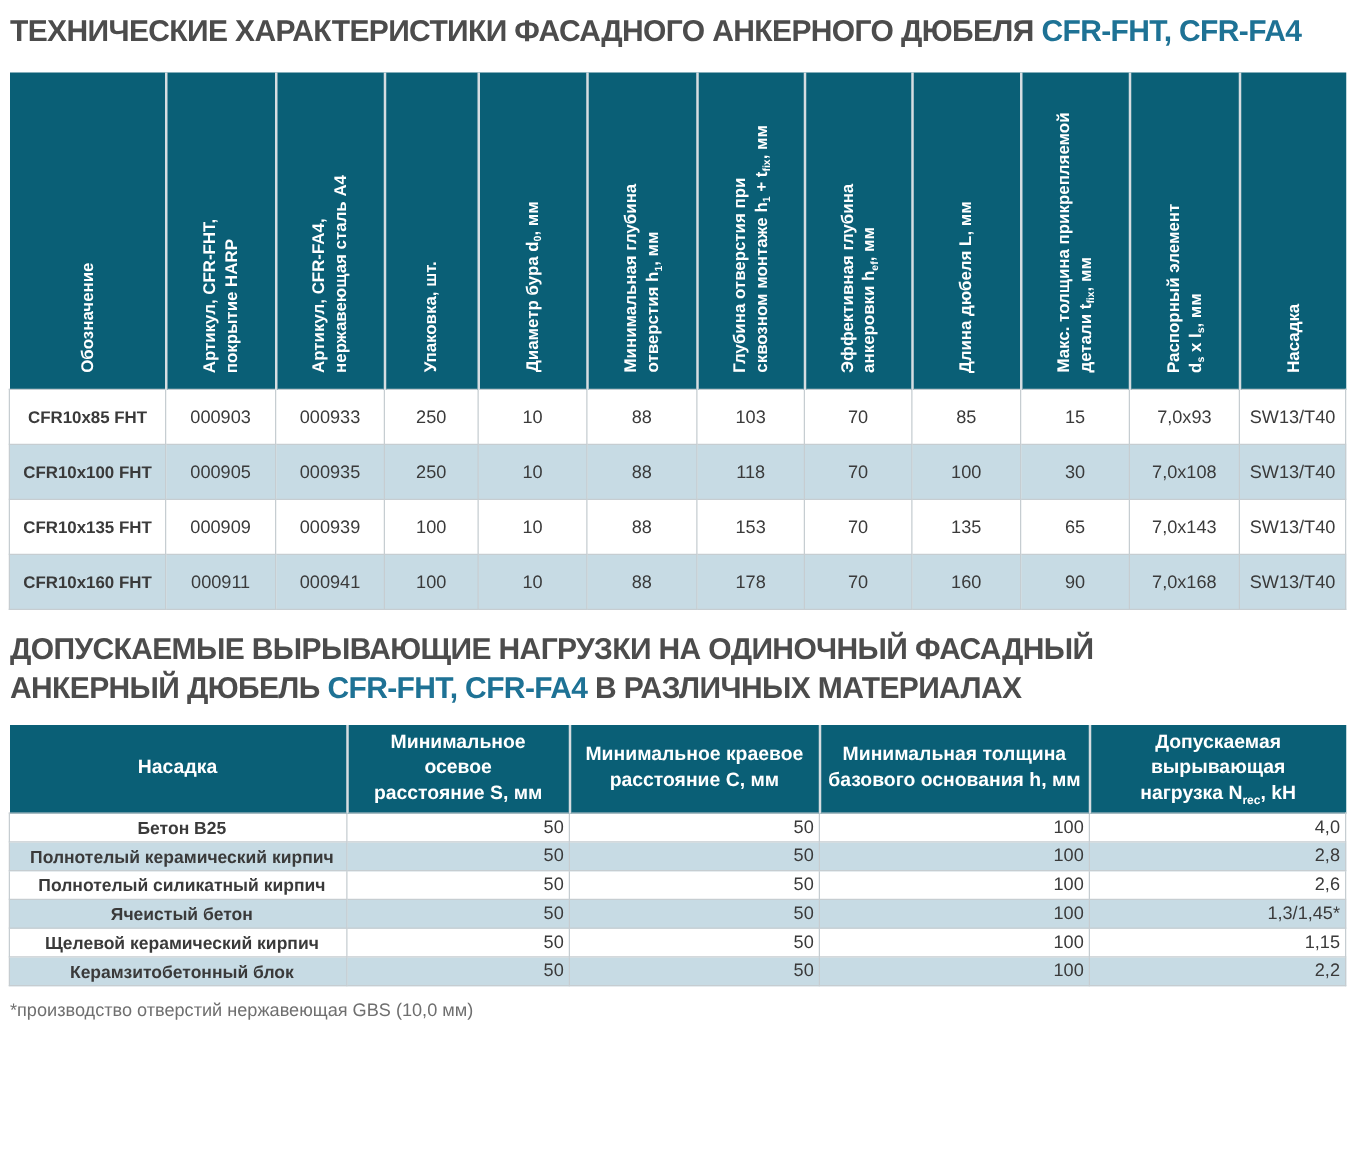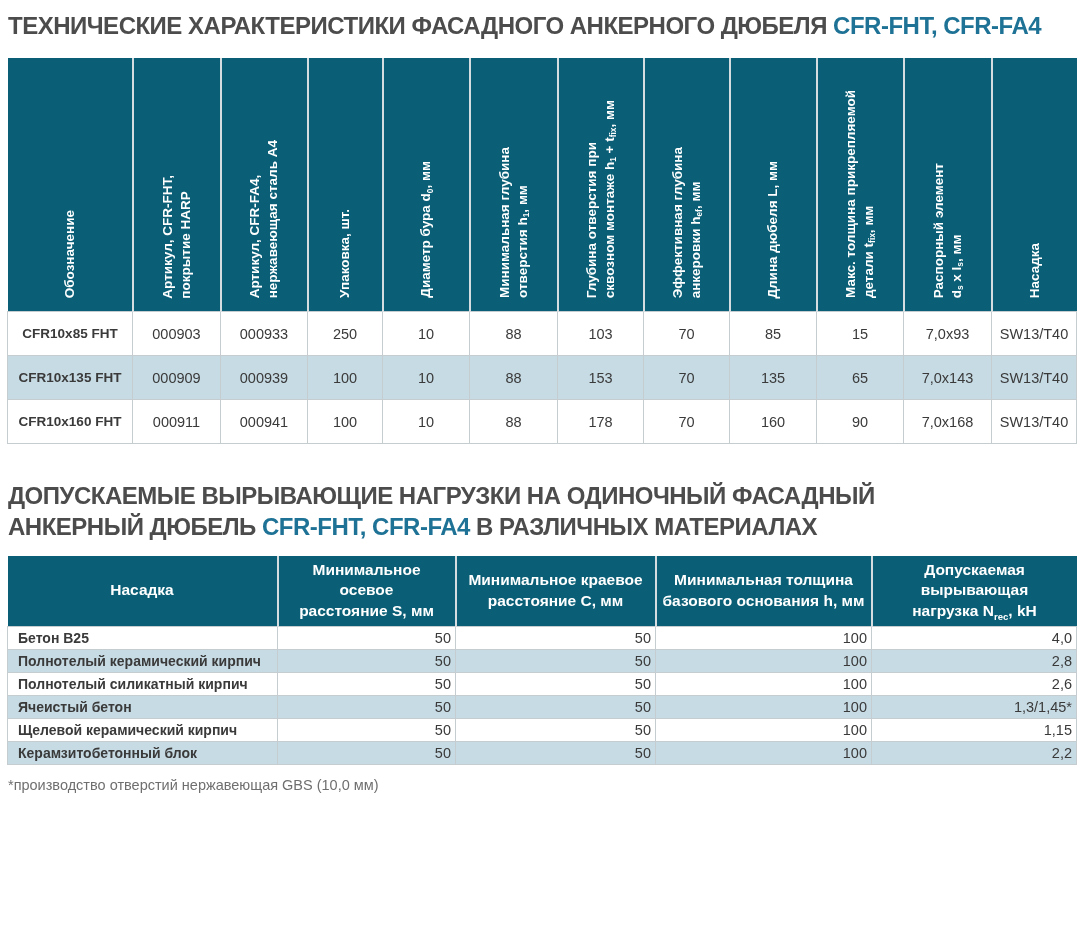--- a/index.html
+++ b/index.html
@@ -4,41 +4,41 @@
 <style>
   :root{
     --teal:#0a5f76; --stripe:#c7dbe4; --accent:#1e7295;
     --title:#4c4c4c; --body-text:#3a3a3a; --border:#c6cdd1; --sep:#d6dde1;
   }
   *{box-sizing:border-box;margin:0;padding:0;}
   html,body{width:1083px;height:930px;overflow:hidden;background:#ffffff;}
   body{font-family:"Liberation Sans","DejaVu Sans",sans-serif;color:var(--body-text);padding:8px 7px 0 7px;}
   h1,h2{font-size:24px;font-weight:bold;color:var(--title);letter-spacing:-0.5px;line-height:1.3;}
   h1{white-space:nowrap;margin:2px 0 17px 1px;}
-  h2{margin:36px 0 13px 1px;}
+  h2{margin:16px 0 13px 1px;}
   .accent{color:var(--accent);}
   table{border-collapse:collapse;table-layout:fixed;width:1069px;}
   
   .t1 thead th{background:var(--teal);border-right:2px solid var(--sep);padding:0;height:253px;}
   .t1 thead th:last-child{border-right:none;}
   .vwrap{display:flex;align-items:flex-end;justify-content:center;height:253px;}
   .vtext{writing-mode:vertical-rl;transform:rotate(180deg);padding-top:13px;
          color:#fff;font-weight:bold;font-size:13.5px;line-height:1.3;white-space:nowrap;text-align:left;}
   .t1 tbody td{border:1px solid var(--border);height:44px;text-align:center;
                font-size:14.5px;color:var(--body-text);padding:2px 3px;}
   .t1 tbody td:first-child{font-weight:bold;font-size:13.5px;}
   .t1 tbody tr:nth-child(even){background:var(--stripe);}
   
   .t2 thead th{background:var(--teal);border-right:2px solid var(--sep);height:70px;
                color:#fff;font-weight:bold;font-size:15.5px;line-height:1.35;
                text-align:center;vertical-align:middle;padding:4px 6px;}
   .t2 thead th:last-child{border-right:none;}
   .t2 tbody td{border:1px solid var(--border);height:23px;text-align:right;
                font-size:14.5px;padding:1px 4px;}
-  .t2 tbody td:first-child{text-align:left;font-weight:bold;font-size:14px;padding-left:10px;}
+  .t2 tbody td:first-child{text-align:center;font-weight:bold;font-size:14px;padding-left:10px;}
   .t2 tbody tr:nth-child(even){background:var(--stripe);}
   sub{font-size:0.62em;line-height:0;}
   .footnote{margin:12px 0 0 1px;font-size:14.5px;color:#6f6f6f;}
 </style>
 </head>
 <body>
 
 <div>
 
   <h1><span>ТЕХНИЧЕСКИЕ ХАРАКТЕРИСТИКИ ФАСАДНОГО АНКЕРНОГО ДЮБЕЛЯ </span><span class="accent">CFR-FHT, CFR-FA4</span></h1>
@@ -131,20 +131,34 @@
           <td>10</td>
           <td>88</td>
           <td>103</td>
           <td>70</td>
           <td>85</td>
           <td>15</td>
           <td>7,0x93</td>
           <td>SW13/T40</td>
         </tr>
         <tr>
+          <td>CFR10x100 FHT</td>
+          <td>000905</td>
+          <td>000935</td>
+          <td>250</td>
+          <td>10</td>
+          <td>88</td>
+          <td>118</td>
+          <td>70</td>
+          <td>100</td>
+          <td>30</td>
+          <td>7,0x108</td>
+          <td>SW13/T40</td>
+        </tr>
+        <tr>
           <td>CFR10x135 FHT</td>
           <td>000909</td>
           <td>000939</td>
           <td>100</td>
           <td>10</td>
           <td>88</td>
           <td>153</td>
           <td>70</td>
           <td>135</td>
           <td>65</td>

